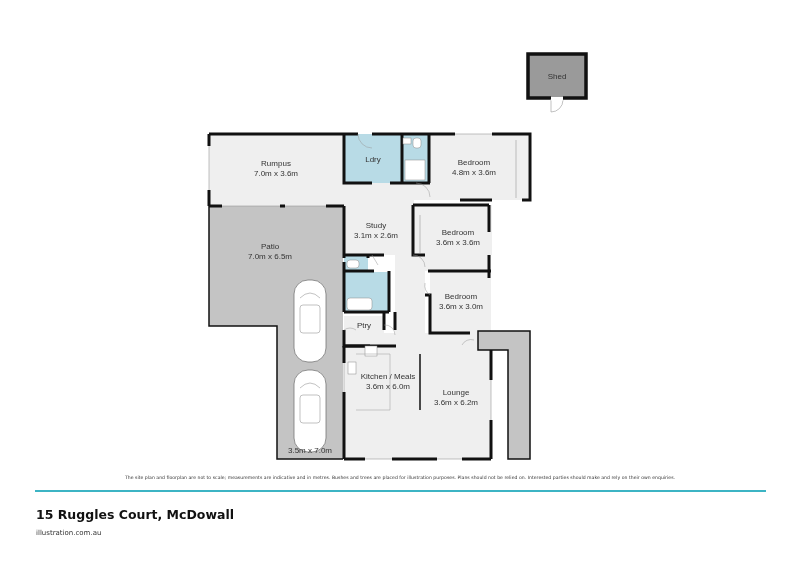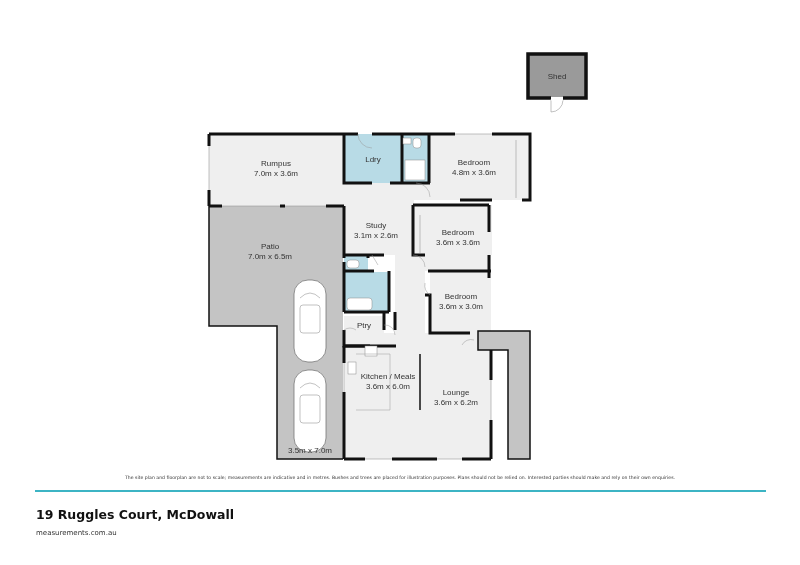--- a/index.html
+++ b/index.html
@@ -192,14 +192,14 @@
 
     <text class="room-label" x="456" y="395">Lounge</text>
     <text class="room-label" x="456" y="405">3.6m x 6.2m</text>
 
     <text class="room-label" x="310" y="453">3.5m x 7.0m</text>
   </g>
 </svg>
 
 <div class="disclaimer">The site plan and floorplan are not to scale; measurements are indicative and in metres. Bushes and trees are placed for illustration purposes. Plans should not be relied on. Interested parties should make and rely on their own enquiries.</div>
 <div class="rule"></div>
-<div class="address">19 Ruggles Court, McDowall</div>
-<div class="website">measurements.com.au</div>
+<div class="address">15 Ruggles Court, McDowall</div>
+<div class="website">illustration.com.au</div>
 
 </body></html>

